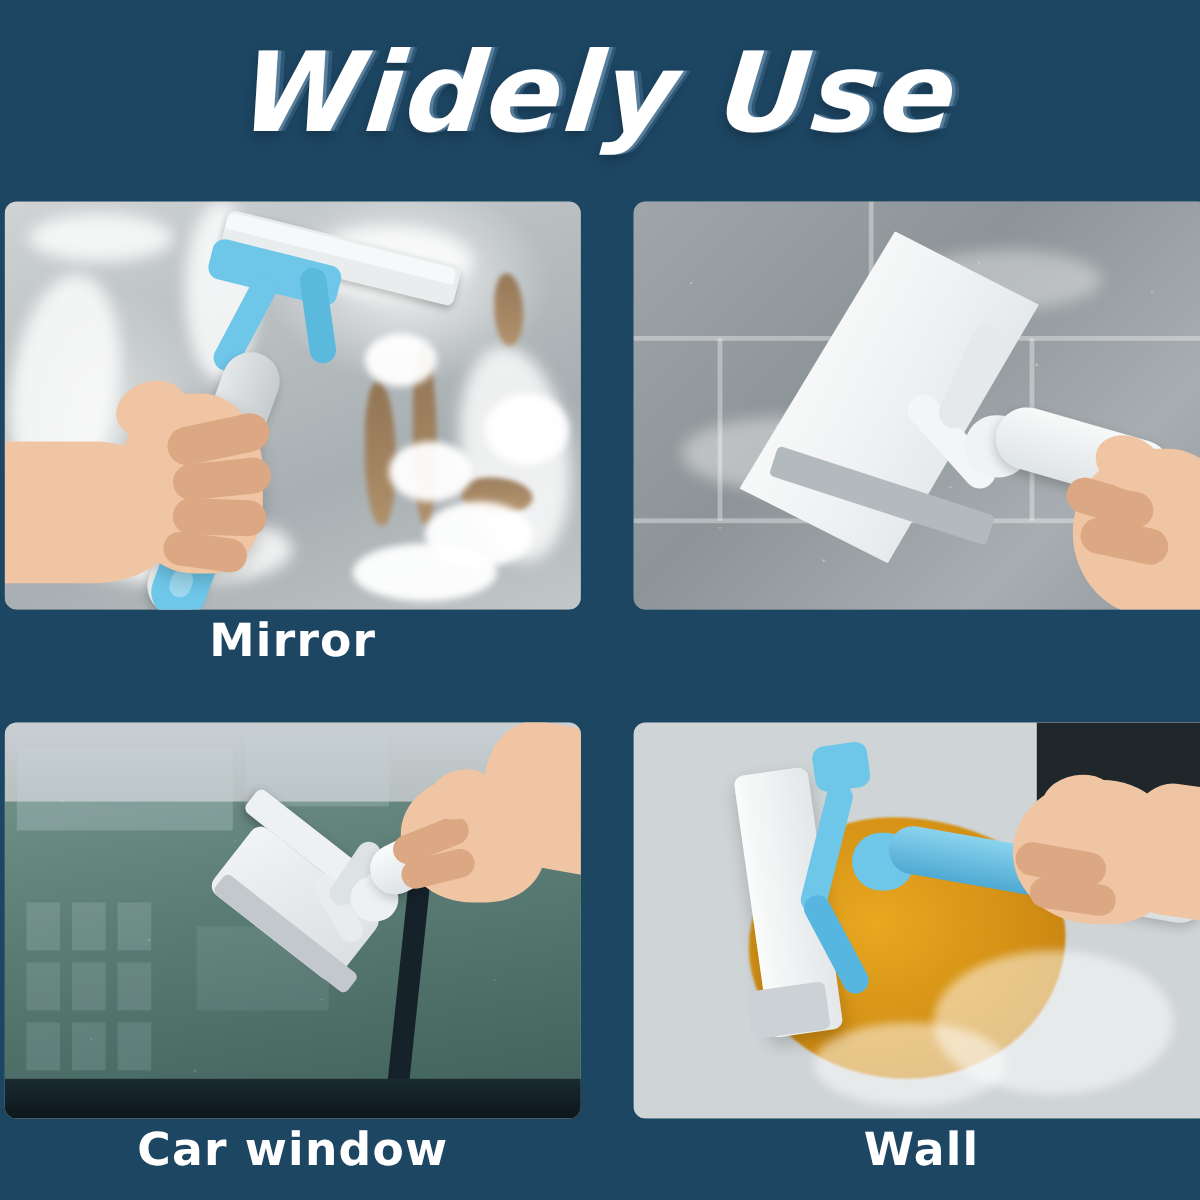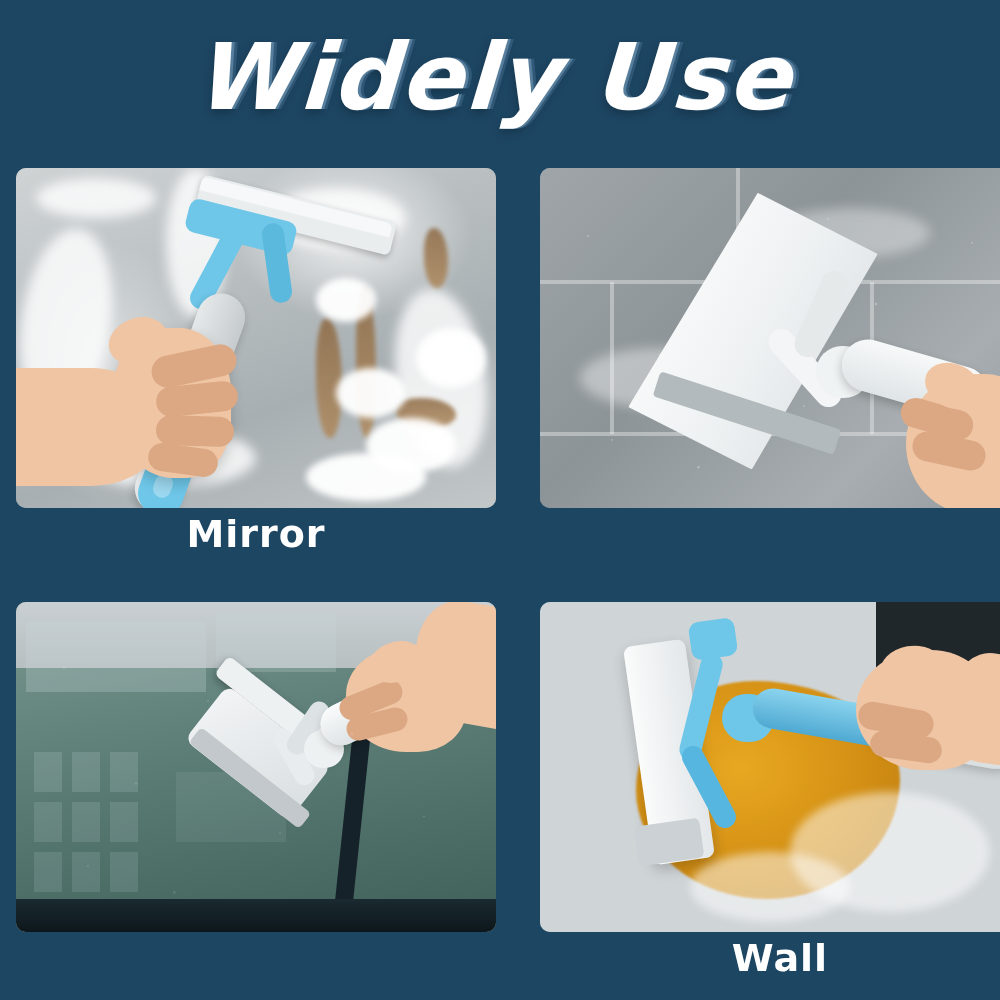--- a/index.html
+++ b/index.html
@@ -44,21 +44,21 @@
       6px 0px 0 rgba(90,130,165,0.35),
       0 4px 10px rgba(0,0,0,0.25);
     white-space: nowrap;
     line-height: 1;
   }
 
   
   .grid {
     position: absolute;
     top: 168px;
-    left: 16px;
+    left: 4px;
     width: 984px;
     display: grid;
     grid-template-columns: 480px 480px;
     grid-template-rows: auto auto;
     column-gap: 24px;
     row-gap: 6px;
     gap: 44px;
   }
   .cell { width: 480px; }
   .photo {
@@ -297,20 +297,21 @@
         <div class="obj" style="left:300px;top:82px;width:130px;height:42px;background:linear-gradient(180deg,#fafcfc,#dde2e4);border-radius:21px;transform:rotate(-26deg);box-shadow:0 4px 10px rgba(0,0,0,.22);"></div>
 
         <div class="obj skin" style="left:330px;top:46px;width:120px;height:104px;border-radius:45% 50% 40% 50%;"></div>
         <div class="obj skin" style="left:398px;top:0px;width:96px;height:120px;border-radius:40% 0 0 45%;transform:rotate(10deg);"></div>
         <div class="obj skin-d" style="left:322px;top:86px;width:66px;height:24px;border-radius:12px;transform:rotate(-22deg);"></div>
         <div class="obj skin-d" style="left:330px;top:110px;width:62px;height:24px;border-radius:12px;transform:rotate(-14deg);"></div>
         <div class="obj skin" style="left:352px;top:40px;width:56px;height:40px;border-radius:50%;transform:rotate(-18deg);"></div>
 
         <div class="droplets" style="opacity:.45;"></div>
       </div>
+      <div class="caption">Car window</div>
     </div>
 
     <div class="cell row2">
       <div class="photo">
         <div class="p4-bg"></div>
         <div class="p4-dark"></div>
         <div class="p4-spill"></div>
         <div class="p4-wet" style="left:250px;top:190px;width:200px;height:120px;"></div>
         <div class="p4-wet" style="left:150px;top:250px;width:160px;height:70px;"></div>
 

